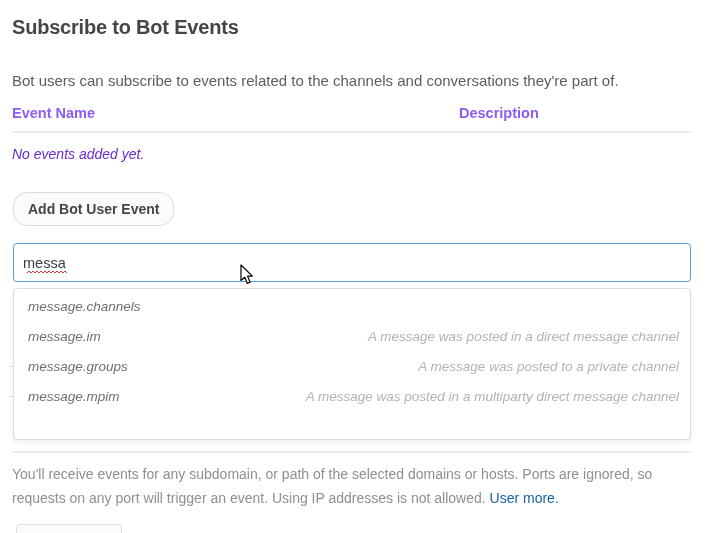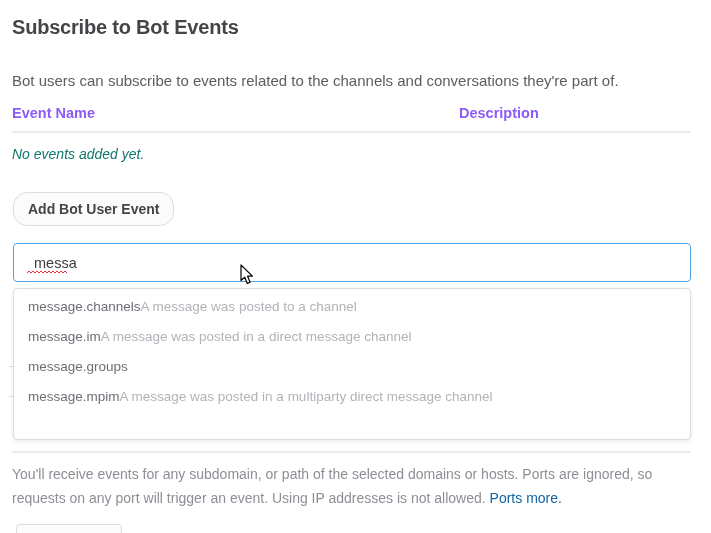--- a/index.html
+++ b/index.html
@@ -61,21 +61,21 @@
     height: 2px;
     background: #ececed;
   }
 
   .empty-note {
     position: absolute;
     left: 12px;
     top: 146px;
     font-size: 14px;
     font-style: italic;
-    color: #0f766e;
+    color: #6d28d9;
     white-space: nowrap;
   }
 
   
   .add-btn {
     position: absolute;
     left: 13px;
     top: 192px;
     height: 34px;
     padding: 0 14px;
@@ -96,21 +96,21 @@
   .search-wrap {
     position: absolute;
     left: 13px;
     top: 243px;
     width: 678px;
     height: 39px;
   }
   .search-input {
     width: 100%;
     height: 100%;
-    padding: 0 20px;
+    padding: 0 9px;
     background: #ffffff;
     border: 1px solid #4fa3e3;
     border-radius: 4px;
     font-family: "Liberation Sans", sans-serif;
     font-size: 14.5px;
     color: #3d3d42;
     outline: none;
   }
   .search-input::placeholder { color: #a8a8ae; }
 
@@ -146,22 +146,24 @@
     border: 1px solid #dcdcdc;
     border-radius: 4px;
     box-shadow: 0 2px 5px rgba(0,0,0,0.07);
     overflow: hidden;
   }
   .dd-item {
     position: relative;
     height: 30px;
     display: flex;
     align-items: center;
+    justify-content: space-between;
     padding: 0 11px 0 14px;
     cursor: pointer;
+    font-style: italic;
   }
   .dd-item:first-child { margin-top: 2px; }
   .dd-name {
     font-size: 13.5px;
     color: #6e6e76;
     white-space: nowrap;
   }
   .dd-desc {
     font-size: 13.5px;
     color: #b2b2b8;
@@ -237,37 +239,37 @@
   </div>
   <div class="spell-squiggle">
     <svg width="41" height="4" viewBox="0 0 41 4">
       <path d="M0,3 L2,1 L4,3 L6,1 L8,3 L10,1 L12,3 L14,1 L16,3 L18,1 L20,3 L22,1 L24,3 L26,1 L28,3 L30,1 L32,3 L34,1 L36,3 L38,1 L40,3" fill="none" stroke="#e1333d" stroke-width="1"></path>
     </svg>
   </div>
 
   <div class="dropdown">
     <div class="dd-item">
       <span class="dd-name">message.channels</span>
-      <span class="dd-desc">A message was posted to a channel</span>
     </div>
     <div class="dd-item">
       <span class="dd-name">message.im</span>
       <span class="dd-desc">A message was posted in a direct message channel</span>
     </div>
     <div class="dd-item">
       <span class="dd-name">message.groups</span>
+      <span class="dd-desc">A message was posted to a private channel</span>
     </div>
     <div class="dd-item">
       <span class="dd-name">message.mpim</span>
       <span class="dd-desc">A message was posted in a multiparty direct message channel</span>
     </div>
   </div>
 
   <div class="bottom-rule"></div>
-  <div class="help-text"><span>You'll receive events for any subdomain, or path of the selected domains or hosts. Ports are ignored, so requests on any port will trigger an event. Using IP addresses is not allowed. </span><a class="help-link" href="#">Ports more.</a></div>
+  <div class="help-text"><span>You'll receive events for any subdomain, or path of the selected domains or hosts. Ports are ignored, so requests on any port will trigger an event. Using IP addresses is not allowed. </span><a class="help-link" href="#">User more.</a></div>
 
   <button class="bottom-btn"></button>
 
   <div class="cursor">
     <svg width="16" height="22" viewBox="0 0 16 22">
       <path d="M1,1 L1,16.5 L4.7,13.2 L7.3,19.4 L10.1,18.2 L7.6,12.2 L12.4,12.1 Z" fill="#ffffff" stroke="#000000" stroke-width="1.2" stroke-linejoin="round"></path>
     </svg>
   </div>
 
 </div>

